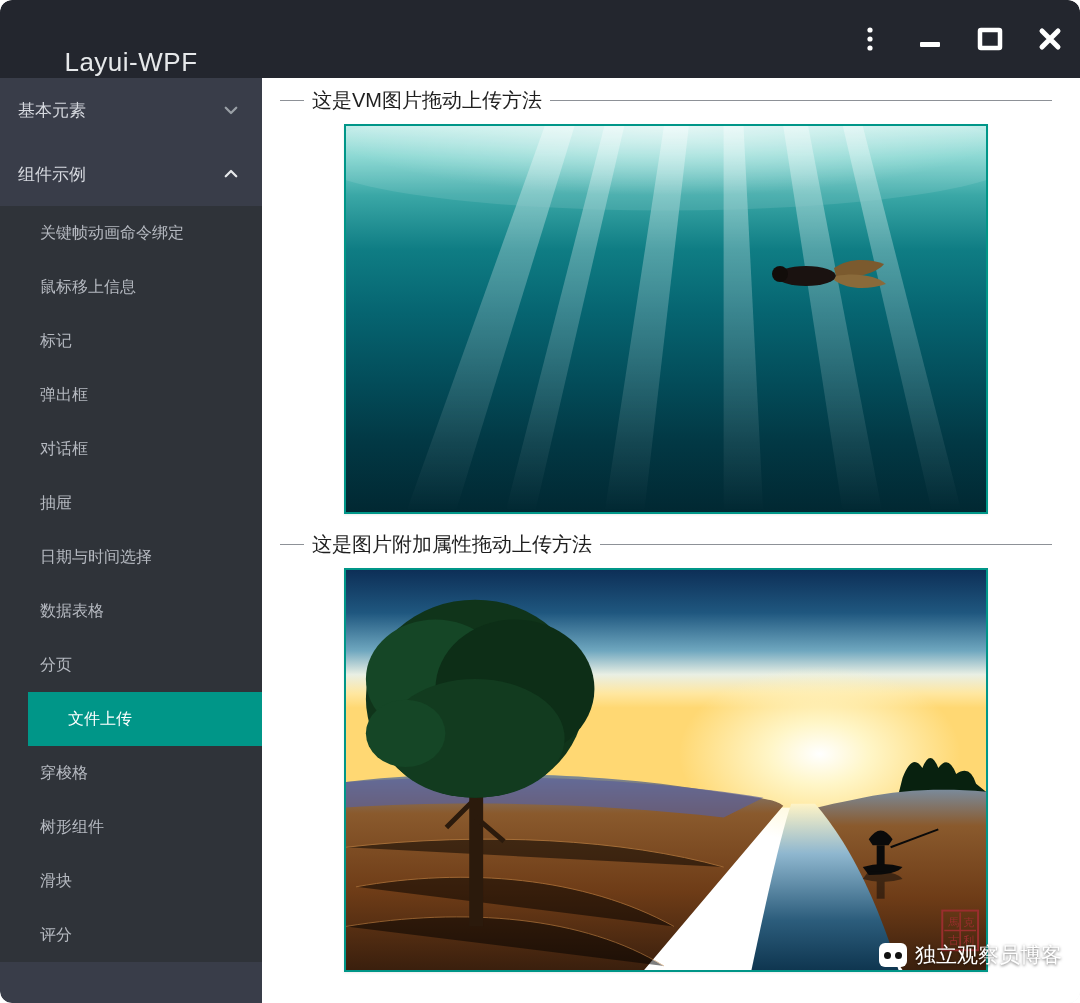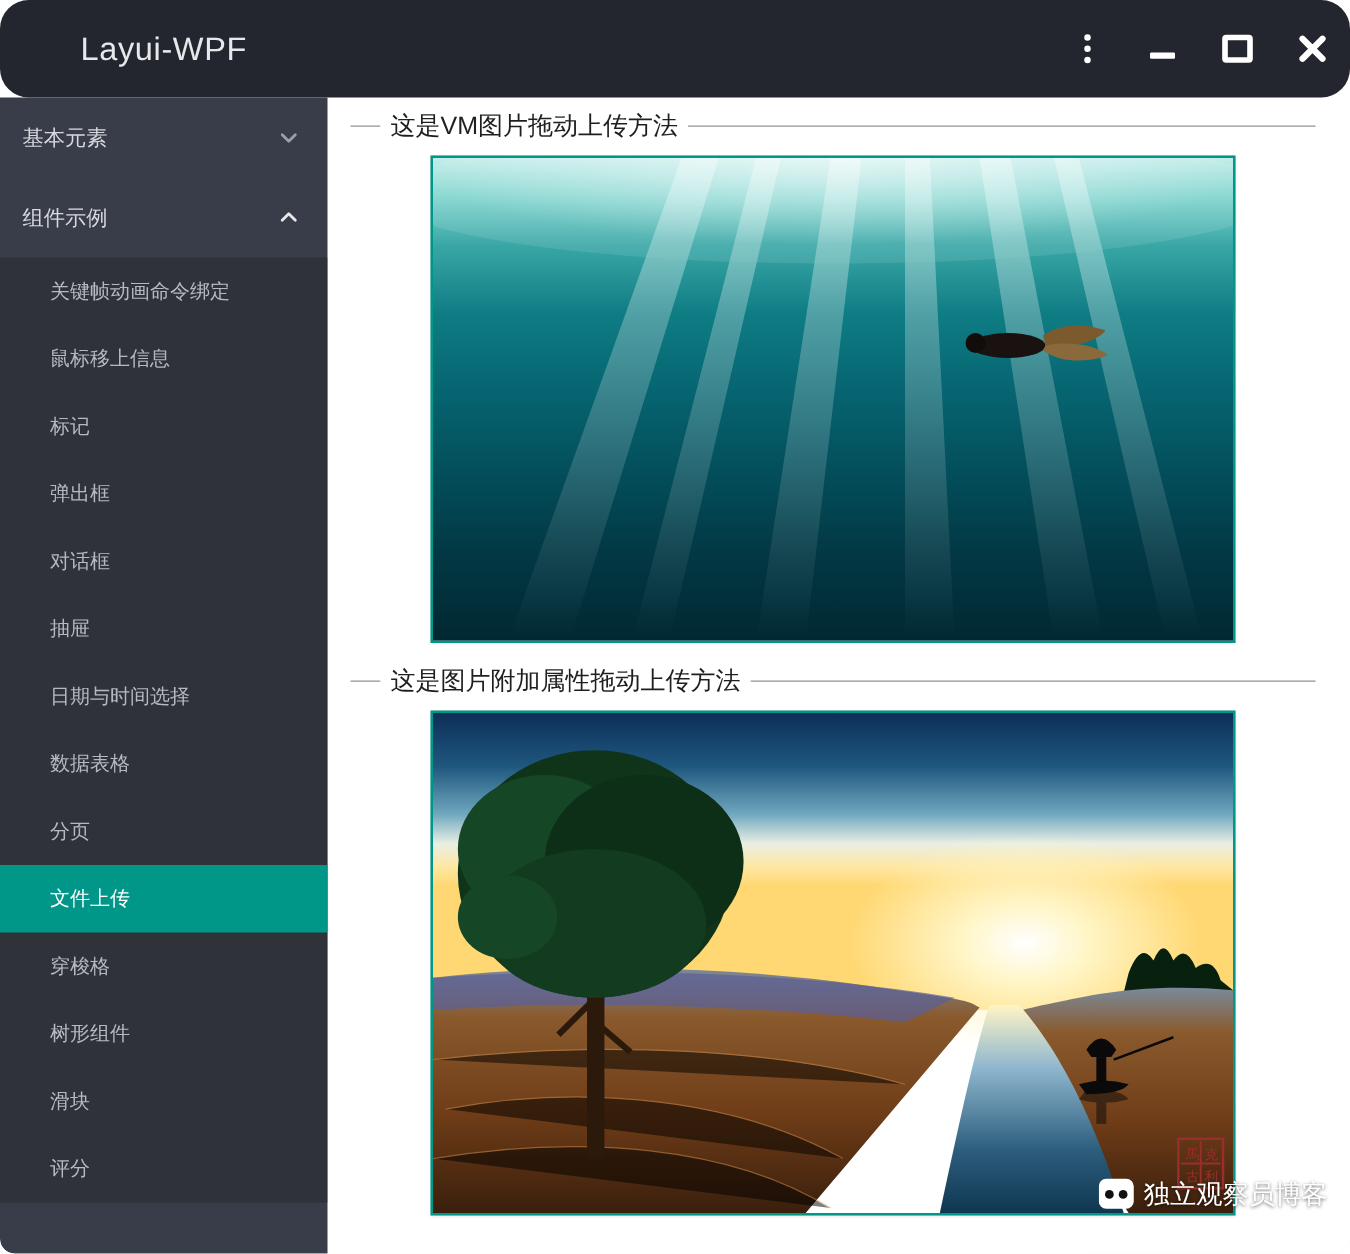--- a/index.html
+++ b/index.html
@@ -8,23 +8,22 @@
 
   .window {
     width: 1080px; height: 1003px; border-radius: 12px; overflow: hidden;
     display: flex; flex-direction: column; background: #ffffff;
     box-shadow: 0 0 0 1px rgba(0,0,0,0.05);
   }
 
   
   .titlebar {
     height: 78px; background: #23262e; color: #d3d6dc;
-    display: flex; align-items: center; padding: 0 0 0 0;
+    display: flex; align-items: flex-end; padding: 0 0 0 0;
     flex-shrink: 0;
-    border-radius: 23px;
   }
   .titlebar .title {
     width: 262px; text-align: center; font-size: 26px; font-weight: 300;
     color: #e6e8ea; letter-spacing: 0.5px;
   }
   .titlebar .spacer { flex: 1; }
   .titlebar .win-btn {
     width: 60px; height: 78px; display: flex; align-items: center; justify-content: center;
     color: #ffffff; cursor: pointer;
   }
@@ -45,21 +44,21 @@
     cursor: pointer; color: #aeb3bb;
   }
   .nav-item.level1 { color: #d6d9df; font-size: 17px; }
   .nav-sub {
     background: #2f3339;
   }
   .nav-sub .nav-item {
     height: 54px; font-size: 16px; color: #b5b9c0; padding-left: 40px;
   }
   .nav-sub .nav-item.active {
-    background: #009688; color: #ffffff;
+    background: #009688; color: #ffffff; margin-left: 28px;
   }
   .chev { width: 18px; height: 18px; }
 
   
   .content {
     flex: 1; background: #ffffff; padding: 4px 24px 20px 14px;
     overflow: auto; min-width: 0;
   }
 
   .groupbox { position: relative; margin: 8px 4px 20px 4px; }

